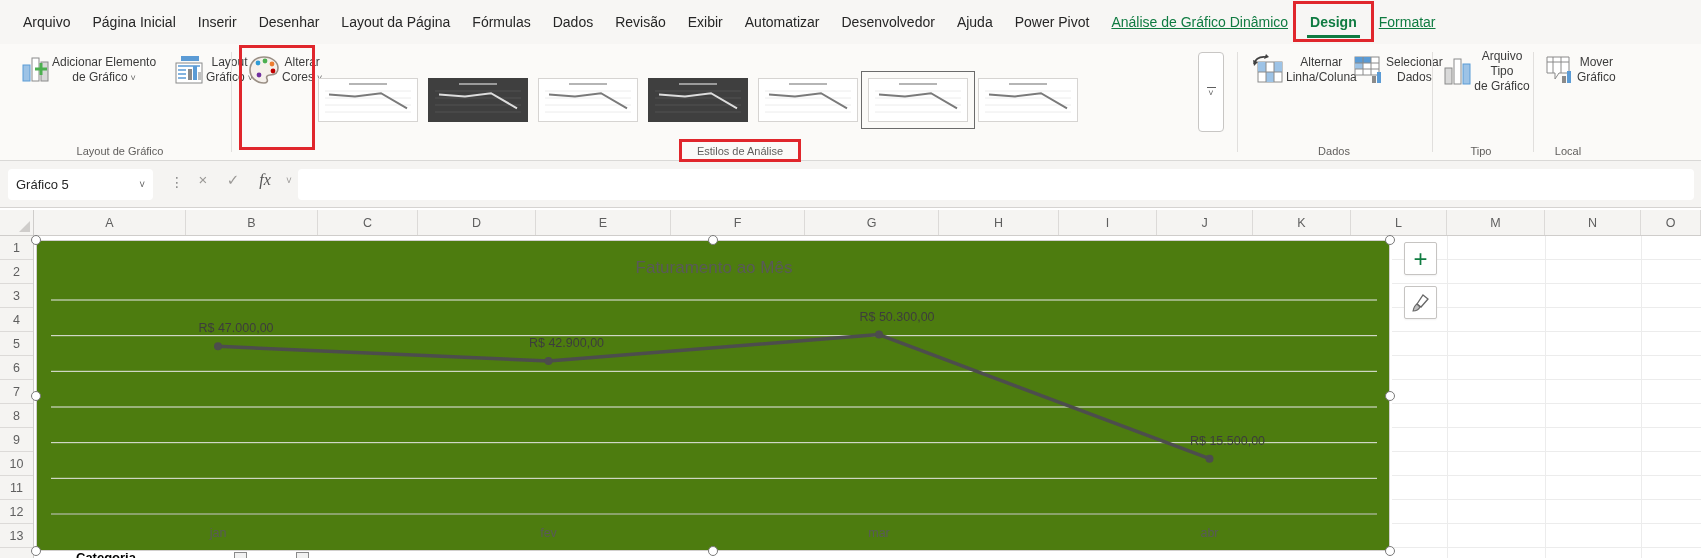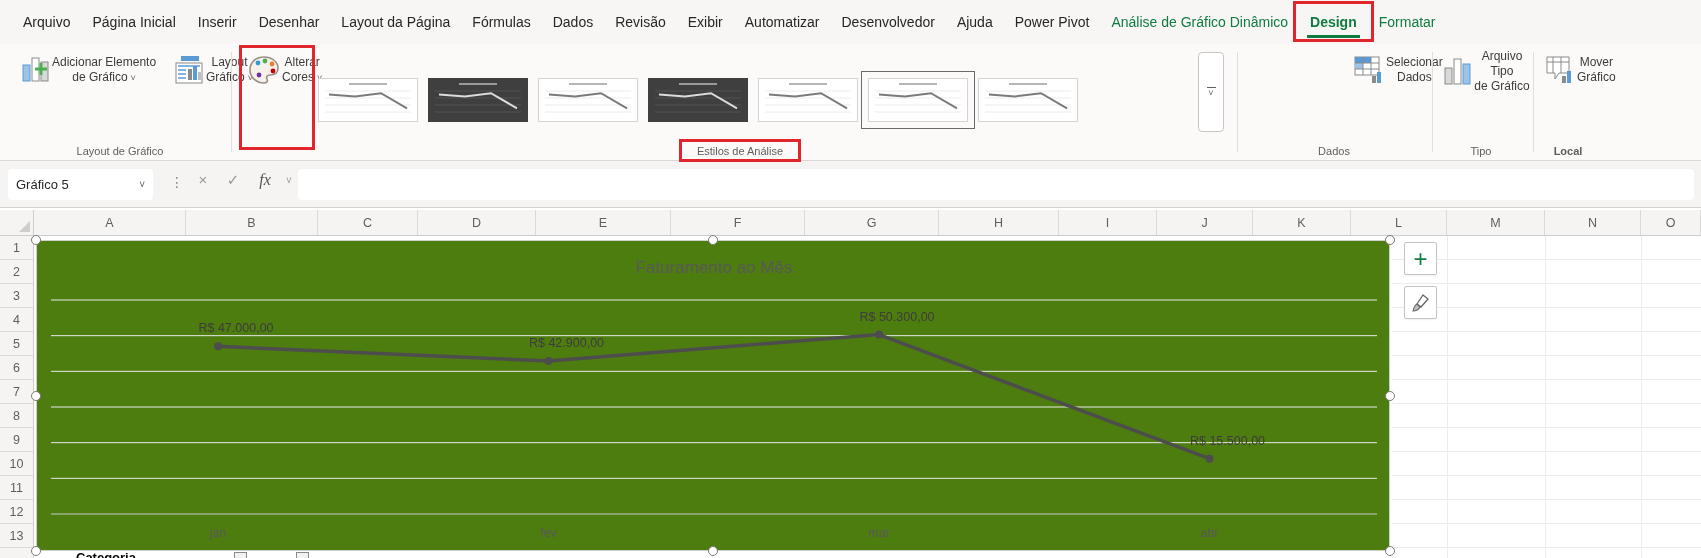--- a/index.html
+++ b/index.html
@@ -2,21 +2,21 @@
 <html><head>
 <meta charset="utf-8">
 <style>
   * { box-sizing: border-box; margin: 0; padding: 0; }
   html,body { width:1701px; height:558px; overflow:hidden; font-family:"Liberation Sans","DejaVu Sans",sans-serif; background:#fff; }
   #stage { position:relative; width:1701px; height:558px; }
 
   
   #menubar { position:absolute; left:0; top:0; width:1701px; height:44px; background:#f7f6f4; display:flex; align-items:center; padding-left:12px; }
   .mtab { position:relative; padding:6px 11px; font-size:14px; color:#262626; white-space:nowrap; cursor:default; }
-  .mtab.green { color:#0f7b41; }
+  .mtab.green { color:#0f7b41;text-decoration:underline; }
   .mtab.active { color:#0f7b41; font-weight:bold; }
   .mtab.active .underline { position:absolute; left:8px; right:8px; bottom:-2px; height:3px; background:#0f7b41; }
   .redbox { position:absolute; border:3px solid #e0262c; pointer-events:none; z-index:50; }
   .mtab .redbox { left:-6px; right:-6px; top:-7px; bottom:-6px; }
 
   
   #ribbon { position:absolute; left:0; top:44px; width:1701px; height:117px; background:#fbfaf8; border-bottom:1px solid #d9d8d6; }
   .rbtn { position:absolute; top:5px; display:flex; flex-direction:row; align-items:center; cursor:default; }
   .rbtn .ricon { height:42px; display:flex; align-items:center; justify-content:center; }
   .rbtn .rlabel { font-size:12px; color:#3b3b3b; line-height:15px; text-align:center; }
@@ -198,20 +198,36 @@
             <polyline points="10,15.6 36,17.4 62,14.2 88,29.3" fill="none" stroke="#7a7a7a" stroke-width="2"></polyline>
           </svg></div>
       </div>
     <div id="gallery-more">
       <div class="bar"></div>
       <div class="vee">˅</div>
     </div>
 
     <div class="gdivider" style="left:1237px;"></div>
 
+    <div class="rbtn" style="left:1250px; width:98px;">
+      <div class="ricon">
+        <svg width="36" height="36" viewBox="0 0 36 36">
+          <rect x="8" y="10" width="24" height="20" fill="#fff" stroke="#8a8a8a"></rect>
+          <rect x="8" y="10" width="8" height="10" fill="#9dc3e6"></rect>
+          <rect x="24" y="10" width="8" height="10" fill="#9dc3e6"></rect>
+          <rect x="16" y="20" width="8" height="10" fill="#9dc3e6"></rect>
+          <path d="M16 10 v20 M24 10 v20 M8 20 h24" stroke="#8a8a8a"></path>
+          <path d="M4 12 q2-8 12-7" fill="none" stroke="#404040" stroke-width="1.6"></path>
+          <path d="M16 2 l3 3 l-5 2 z" fill="#404040"></path>
+          <path d="M3 8 l1 6 l4-4 z" fill="#404040"></path>
+        </svg>
+      </div>
+      <div class="rlabel"><span>Alternar</span><br>
+      <span>Linha/Coluna</span></div>
+    </div>
 
     <div class="rbtn" style="left:1350px; width:78px;">
       <div class="ricon">
         <svg width="36" height="36" viewBox="0 0 36 36">
           <rect x="5" y="5" width="24" height="18" fill="#fff" stroke="#8a8a8a"></rect>
           <rect x="5" y="5" width="16" height="6" fill="#5b9bd5"></rect>
           <rect x="5" y="11" width="8" height="6" fill="#9dc3e6"></rect>
           <path d="M13 5 v18 M21 5 v18 M5 11 h24 M5 17 h24" stroke="#8a8a8a"></path>
           <rect x="22" y="24" width="4" height="7" fill="#8a8a8a"></rect>
           <rect x="27" y="20" width="4" height="11" fill="#5b9bd5"></rect>
@@ -249,21 +265,21 @@
       <div class="rlabel"><span>Mover</span><br>
       <span>Gráfico</span></div>
     </div>
 
     <div class="grouplabel" style="left:40px; width:160px;">Layout de Gráfico</div>
     <div class="redbox" id="box-estilos">
       <span class="grouplabel" style="position:static;">Estilos de Análise</span>
     </div>
     <div class="grouplabel" style="left:1294px; width:80px;">Dados</div>
     <div class="grouplabel" style="left:1446px; width:70px;">Tipo</div>
-    <div class="grouplabel" style="left:1537px; width:62px;font-weight:bold;">Local</div>
+    <div class="grouplabel" style="left:1537px; width:62px;">Local</div>
   </div>
 
   <div id="formulabar">
     <div id="namebox">
       <span>Gráfico 5</span>
       <span class="nchev">˅</span>
     </div>
     <div id="fbar-dots">⋮</div>
     <div class="fbtn" style="left:190px;">×</div>
     <div class="fbtn" style="left:220px;">✓</div>

